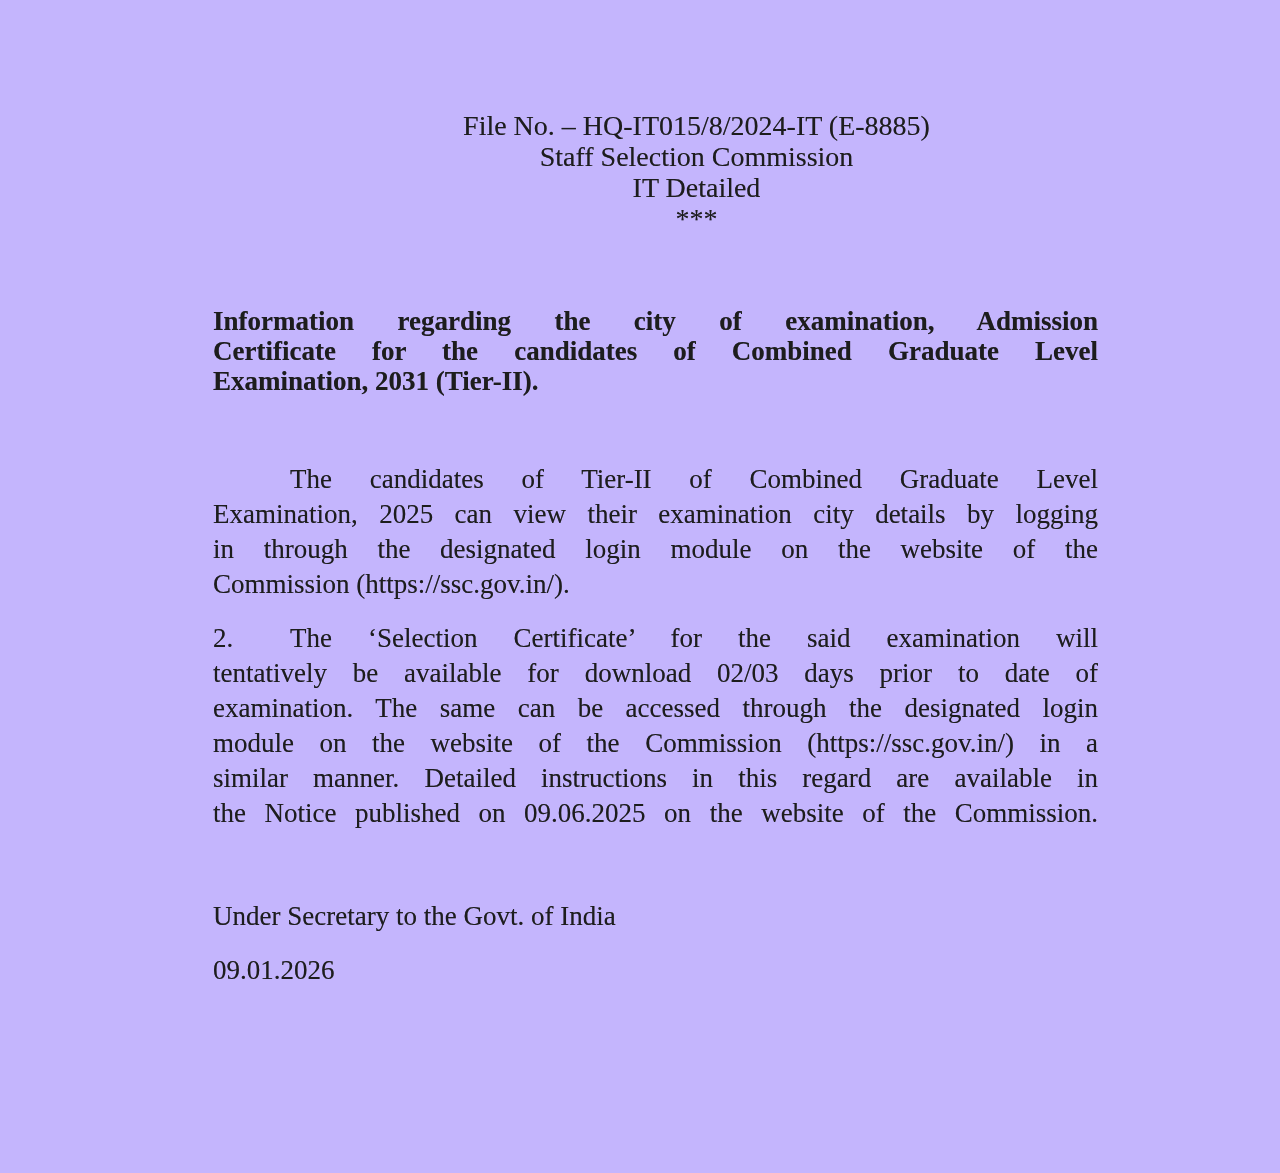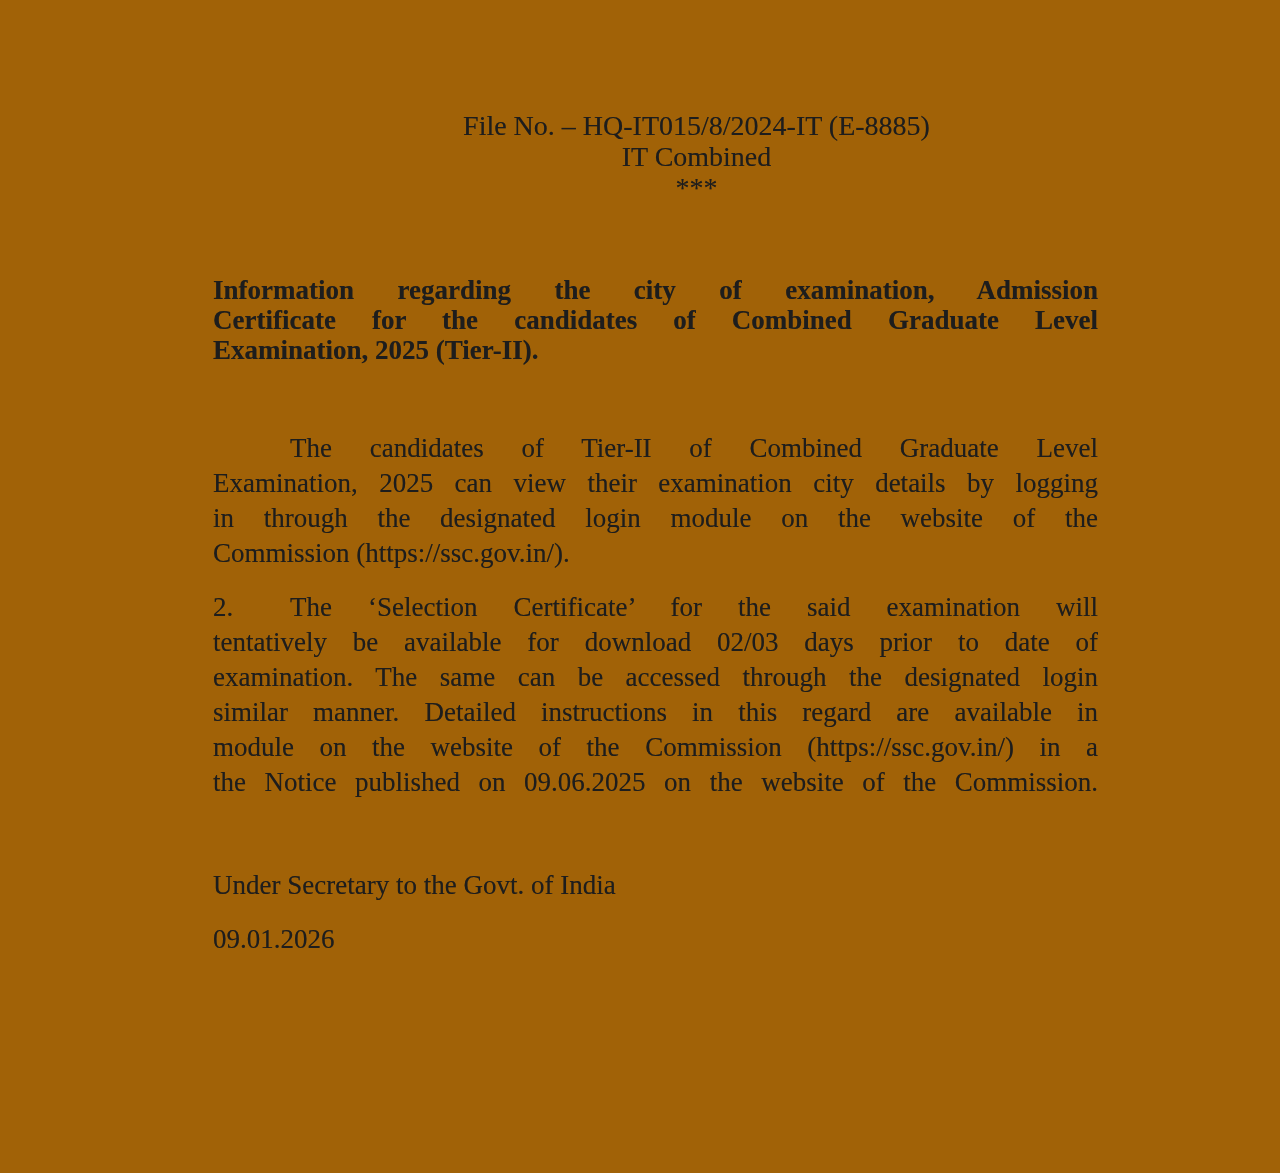--- a/index.html
+++ b/index.html
@@ -4,21 +4,21 @@
 <style>
   html, body {
     margin: 0;
     padding: 0;
     background: #ffffff;
   }
   .page {
     position: relative;
     width: 1280px;
     height: 1173px;
-    background: #a16207;
+    background: #c4b5fd;
     color: #1d1d1d;
     font-family: "Liberation Serif", "DejaVu Serif", serif;
     text-shadow: 0 0 0.6px rgba(30,30,30,0.45);
     overflow: hidden;
   }
   .doc-header {
     padding-top: 110px;
     margin-left: 213px;
     width: 967px;
     text-align: center;
@@ -56,46 +56,47 @@
   }
   .sig-date { margin-top: 19px; }
 </style>
 </head>
 <body>
 
 <div class="page">
 
   <header class="doc-header">
     <div class="h-line">File No. – HQ-IT015/8/2024-IT (E-8885)</div>
-    <div class="h-line">IT Combined</div>
+    <div class="h-line">Staff Selection Commission</div>
+    <div class="h-line">IT Detailed</div>
     <div class="h-line">***</div>
   </header>
 
   <section class="subject">
     <div class="line jline">Information regarding the city of examination, Admission</div>
     <div class="line jline">Certificate for the candidates of Combined Graduate Level</div>
-    <div class="line">Examination, 2025 (Tier-II).</div>
+    <div class="line">Examination, 2031 (Tier-II).</div>
   </section>
 
   <section class="para">
     <div class="line jline indent">The candidates of Tier-II of Combined Graduate Level</div>
     <div class="line jline">Examination, 2025 can view their examination city details by logging</div>
     <div class="line jline">in through the designated login module on the website of the</div>
     <div class="line">Commission (https://ssc.gov.in/).</div>
   </section>
 
   <section class="para p2">
     <div class="line jline numbered">
       <span class="pnum">2.</span>
       <span>The ‘Selection Certificate’ for the said examination will</span>
     </div>
     <div class="line jline">tentatively be available for download 02/03 days prior to date of</div>
     <div class="line jline">examination. The same can be accessed through the designated login</div>
+    <div class="line jline">module on the website of the Commission (https://ssc.gov.in/) in a</div>
     <div class="line jline">similar manner. Detailed instructions in this regard are available in</div>
-    <div class="line jline">module on the website of the Commission (https://ssc.gov.in/) in a</div>
     <div class="line jline">the Notice published on 09.06.2025 on the website of the Commission.</div>
   </section>
 
   <div class="signature">
     <div class="sig-line">Under Secretary to the Govt. of India</div>
     <div class="sig-date">09.01.2026</div>
   </div>
 
 </div>
 

